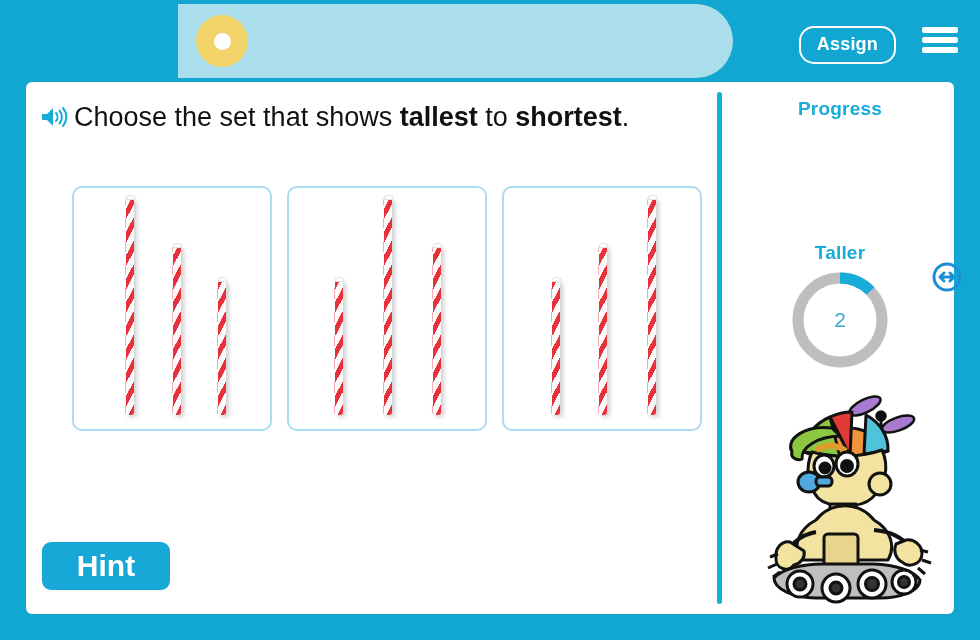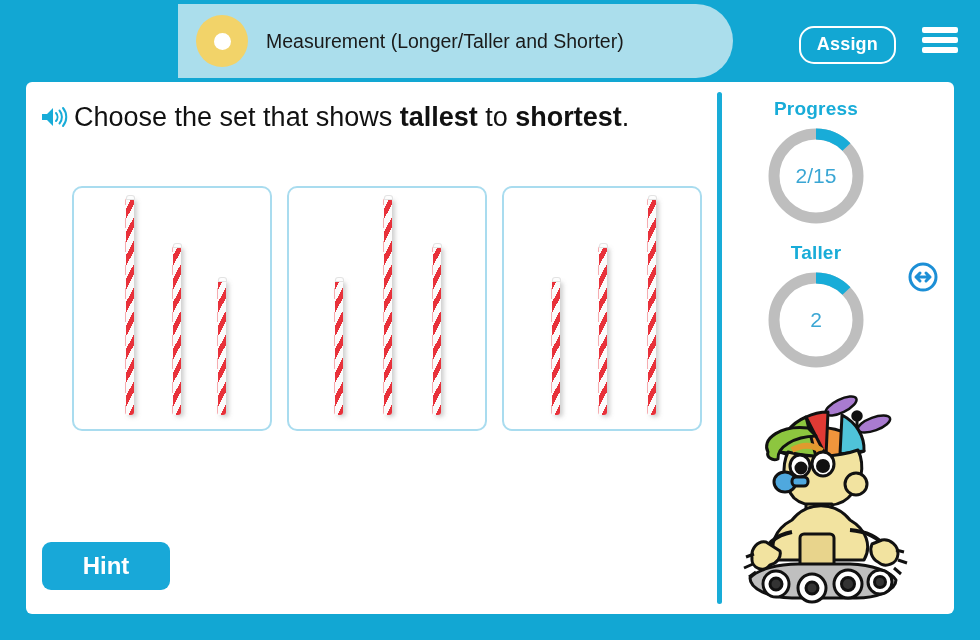--- a/index.html
+++ b/index.html
@@ -130,21 +130,21 @@
     border-radius: 3px 3px 0 0;
     box-shadow: inset 0 0 0 1px rgba(220,220,220,0.8);
   }
 
   
   .divider {
     position: absolute; left: 691px; top: 10px;
     width: 5px; height: 512px; background: #18ACD8; border-radius: 3px;
   }
   .sidebar {
-    position: absolute; left: 676px; top: 0; width: 228px; height: 532px; text-decoration: underline;
+    position: absolute; left: 700px; top: 0; width: 228px; height: 532px; text-decoration: underline;
   }
   .meter { position: absolute; left: 0; width: 228px; text-align: center; }
   .meter-label {
     font-size: 19px; font-weight: bold; color: #18ACD8;
     margin-bottom: 4px; letter-spacing: 0.2px;
   }
   .ring-wrap { position: relative; width: 104px; height: 104px; margin: 0 auto; }
   .ring-wrap svg { display: block; }
   .ring-value {
     position: absolute; left: 0; top: 0; width: 104px; height: 104px;
@@ -157,42 +157,41 @@
   .nav-icon {
     position: absolute; left: 206px; top: 180px;
     width: 30px; height: 30px; cursor: pointer;
   }
 
   
   .hint-btn {
     position: absolute; left: 16px; bottom: 24px;
     width: 128px; height: 48px; background: #18A8D8;
     border: none; border-radius: 9px; color: #fff;
-    font-size: 24px; font-weight: bold; cursor: pointer;
+    font-size: 30px; font-weight: bold; cursor: pointer;
     font-family: "Liberation Sans", sans-serif;
   }
   .submit-btn {
     position: absolute; left: 476px; bottom: 24px;
     width: 190px; height: 50px; background: #5CB860;
     border: none; border-radius: 9px; color: #fff;
     font-size: 27px; font-weight: bold; cursor: pointer;
     font-family: "Liberation Sans", sans-serif;
   }
 </style>
 </head>
 <body>
 
 <div class="app">
 
   <div class="header">
 
 
     <div class="title-panel">
       <div class="title-dot"></div>
-      <div class="title-text">Measurement (Longer/Taller and Shorter)</div>
     </div>
 
     <button class="assign-btn">Assign</button>
 
     <div class="menu-btn">
       <span></span>
         <span></span>
         <span></span>
     </div>
   </div>
@@ -236,27 +235,20 @@
         </div>
       </div>
     </div>
 
     <div class="divider"></div>
 
     <div class="sidebar">
 
       <div class="meter" style="top:16px">
         <div class="meter-label">Progress</div>
-        <div class="ring-wrap">
-          <svg width="104" height="104" viewBox="0 0 104 104">
-            <circle cx="52" cy="52" r="42" fill="none" stroke="#BEBEBE" stroke-width="11"></circle>
-            <circle cx="52" cy="52" r="42" fill="none" stroke="#18ACD8" stroke-width="11" stroke-dasharray="34 230" transform="rotate(-90 52 52)"></circle>
-          </svg>
-          <div class="ring-value">2/15</div>
-        </div>
       </div>
 
       <div class="meter" style="top:160px">
         <div class="meter-label">Taller</div>
         <div class="ring-wrap">
           <svg width="104" height="104" viewBox="0 0 104 104">
             <circle cx="52" cy="52" r="42" fill="none" stroke="#BEBEBE" stroke-width="11"></circle>
             <circle cx="52" cy="52" r="42" fill="none" stroke="#18ACD8" stroke-width="11" stroke-dasharray="34 230" transform="rotate(-90 52 52)"></circle>
           </svg>
           <div class="ring-value">2</div>

